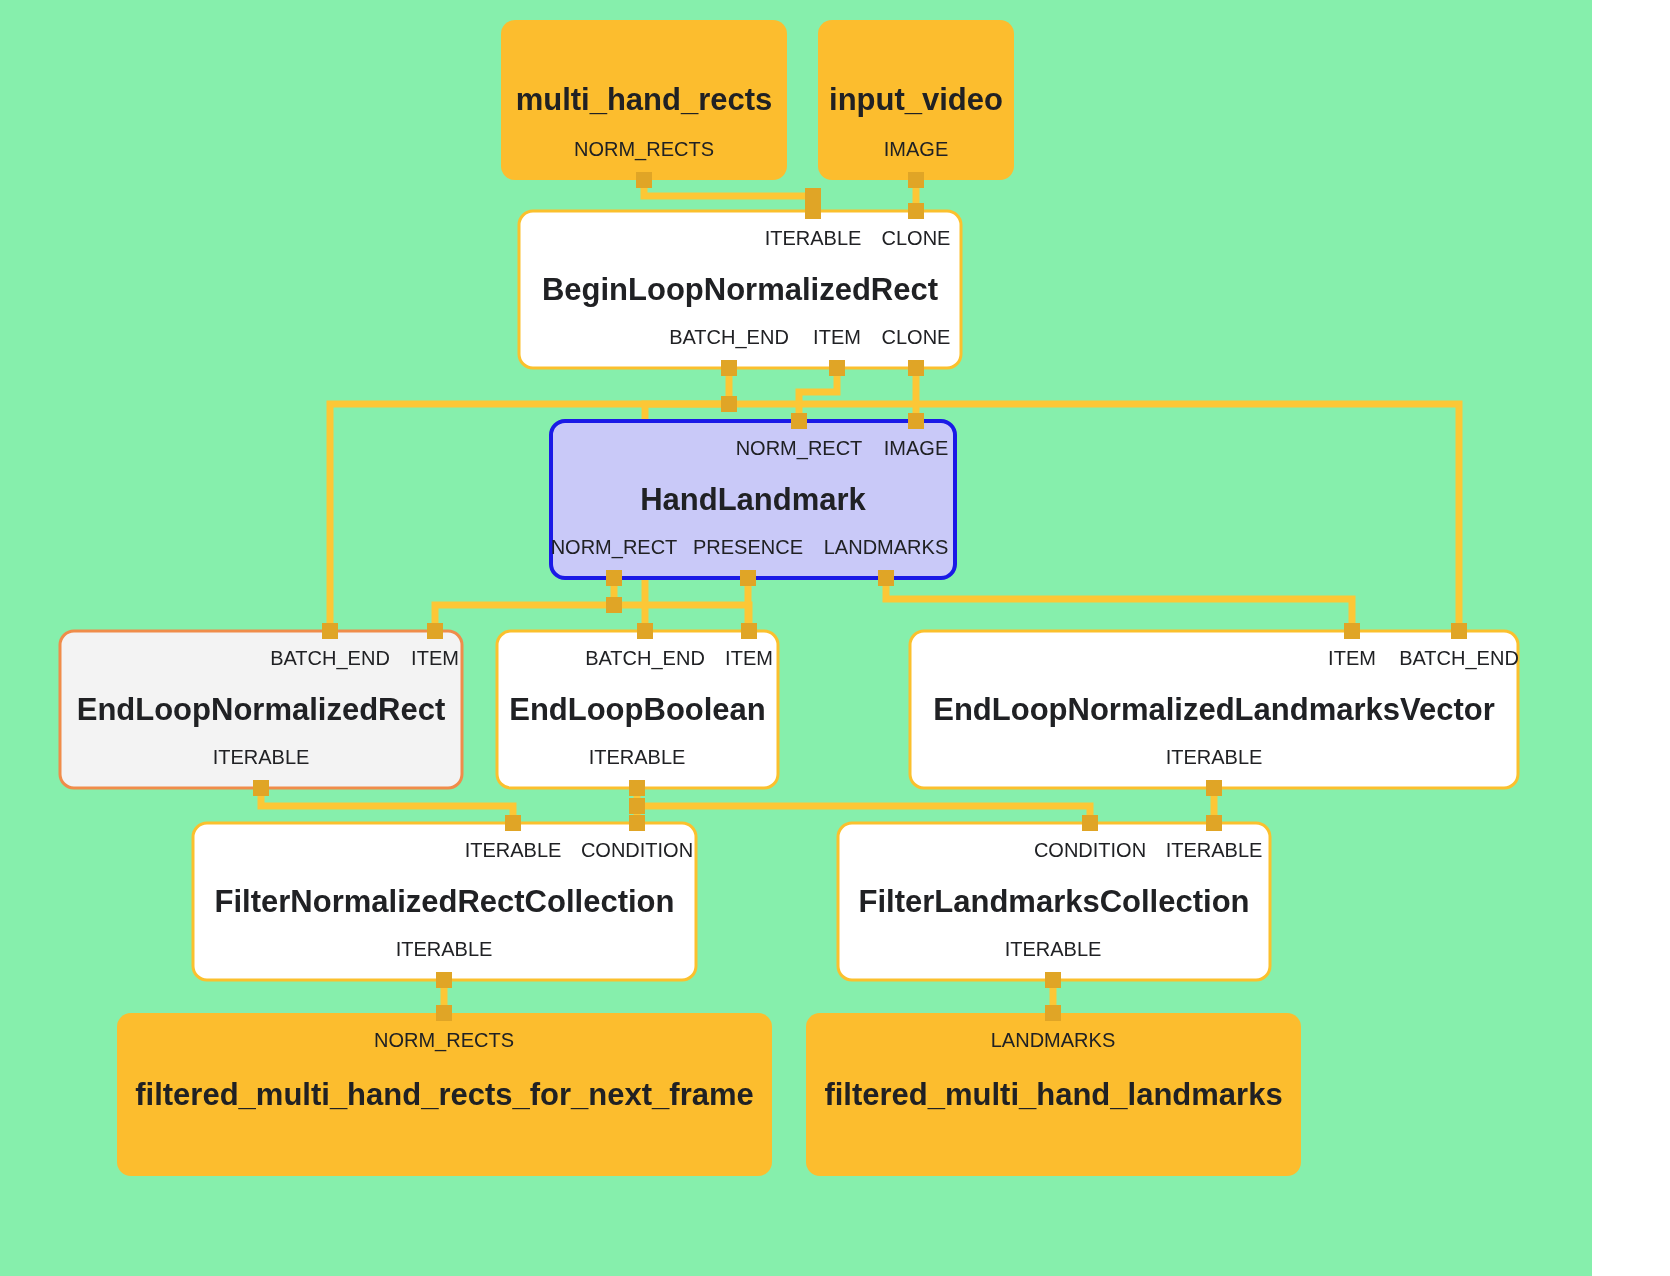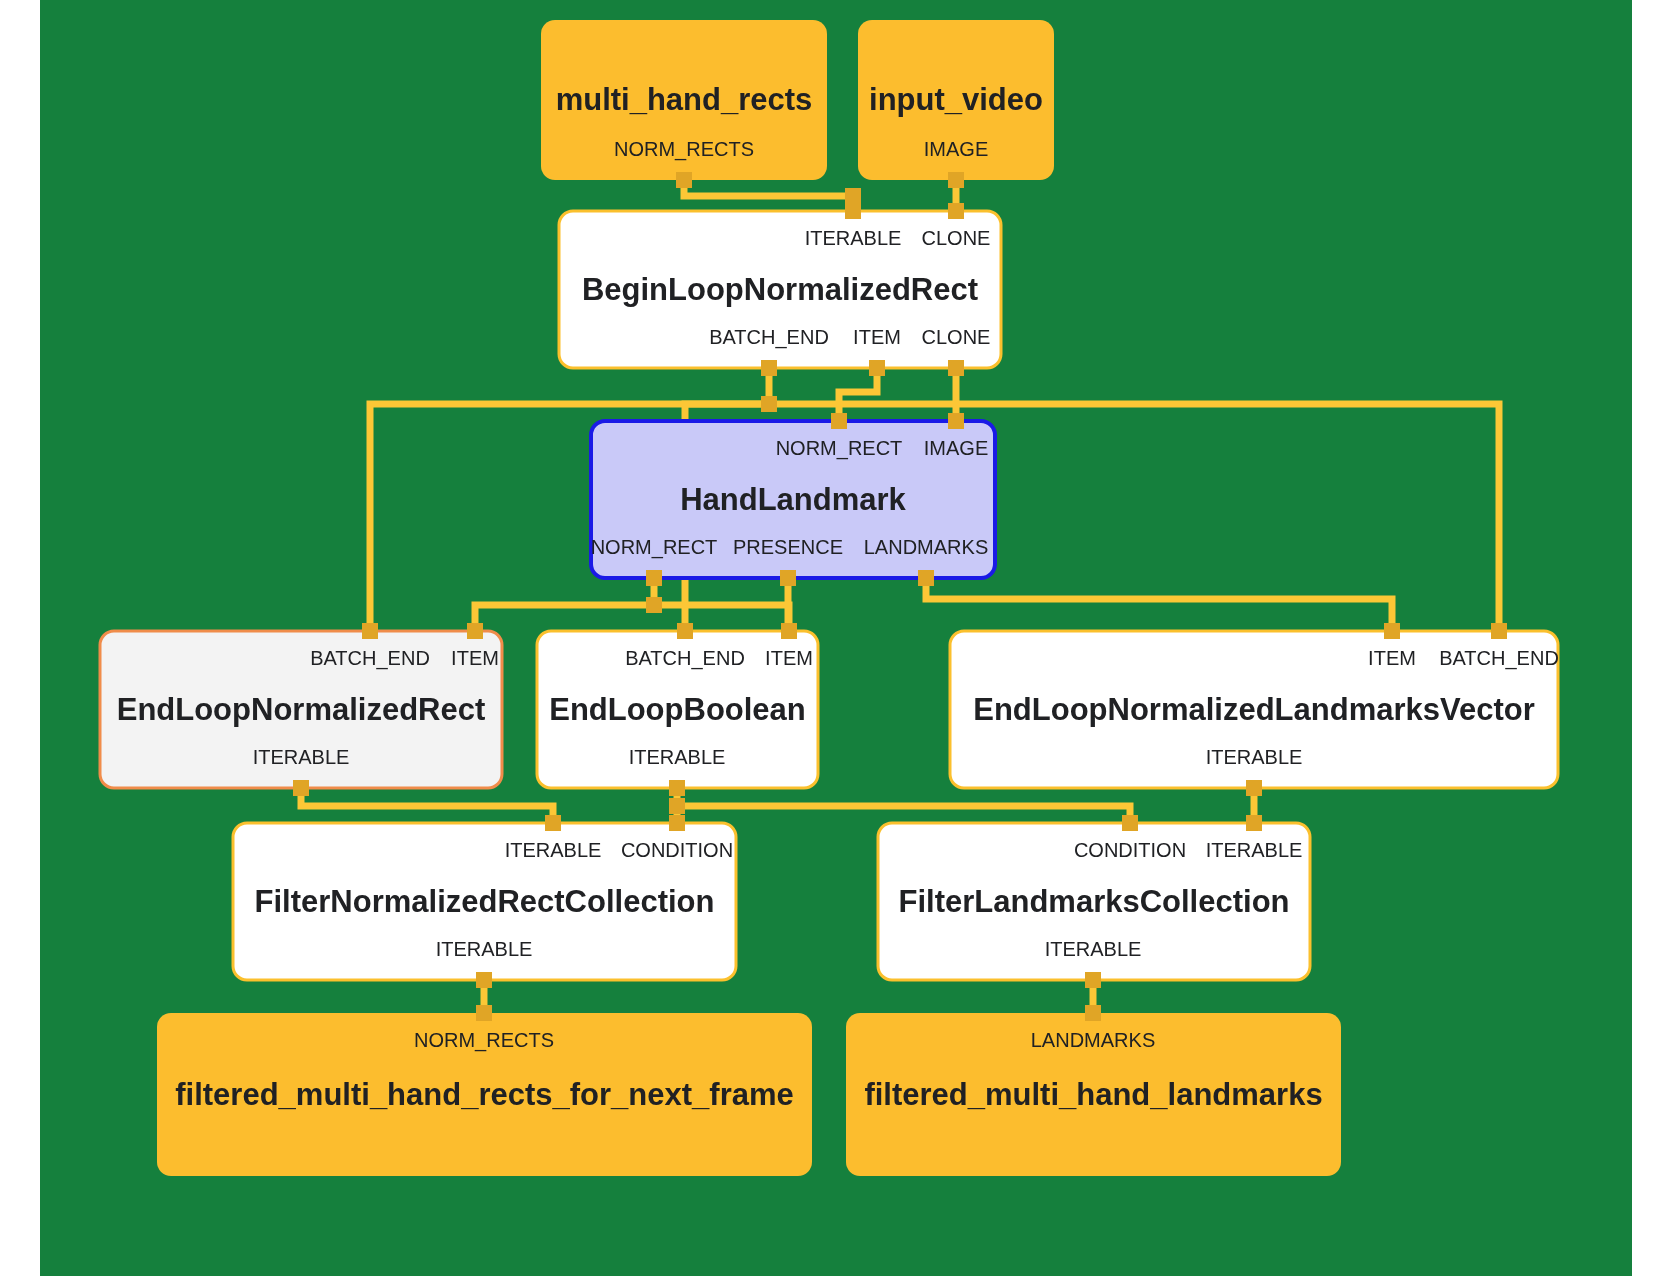--- a/index.html
+++ b/index.html
@@ -10,22 +10,21 @@
   body {
     width: 1670px;
     height: 1276px;
     font-family: "Liberation Sans", sans-serif;
     overflow: hidden;
   }
   #graph-root {
     position: relative;
     width: 1592px;
     height: 1276px;
-    background: #15803d;
-    margin-left: 40px;
+    background: #86efac;
   }
   svg.graph-canvas {
     position: absolute;
     top: 0;
     left: 0;
     width: 1670px;
     height: 1276px;
   }
   .node-title {
     font-weight: bold;

